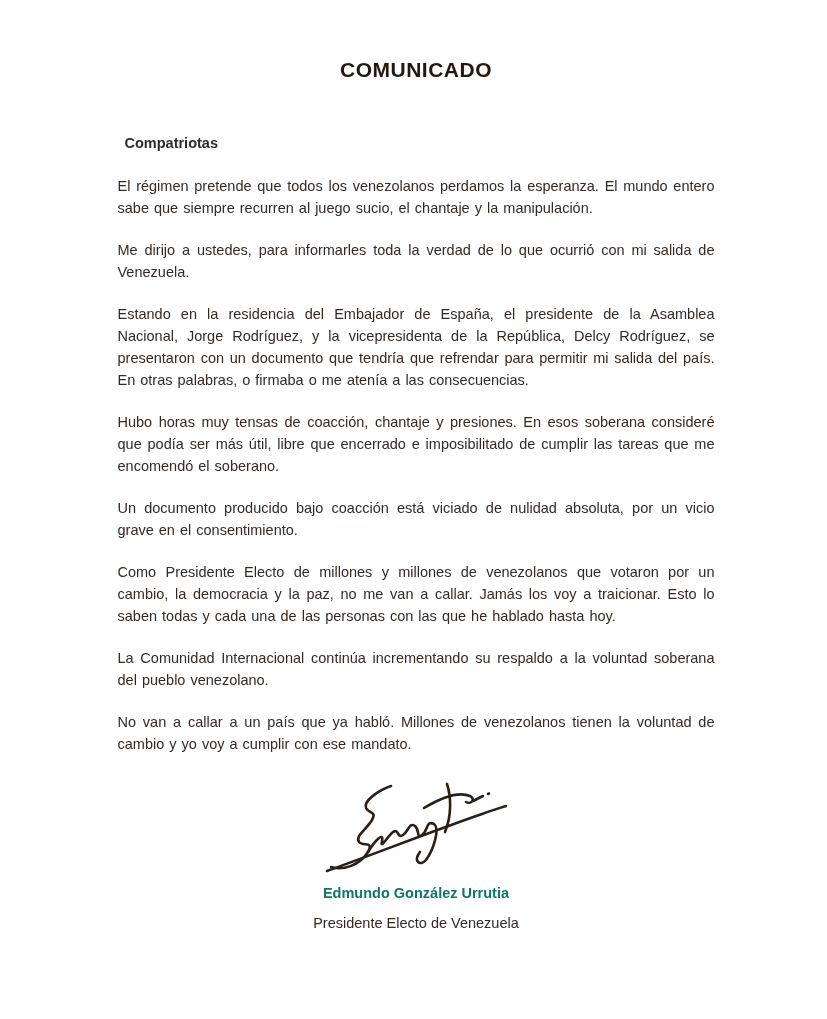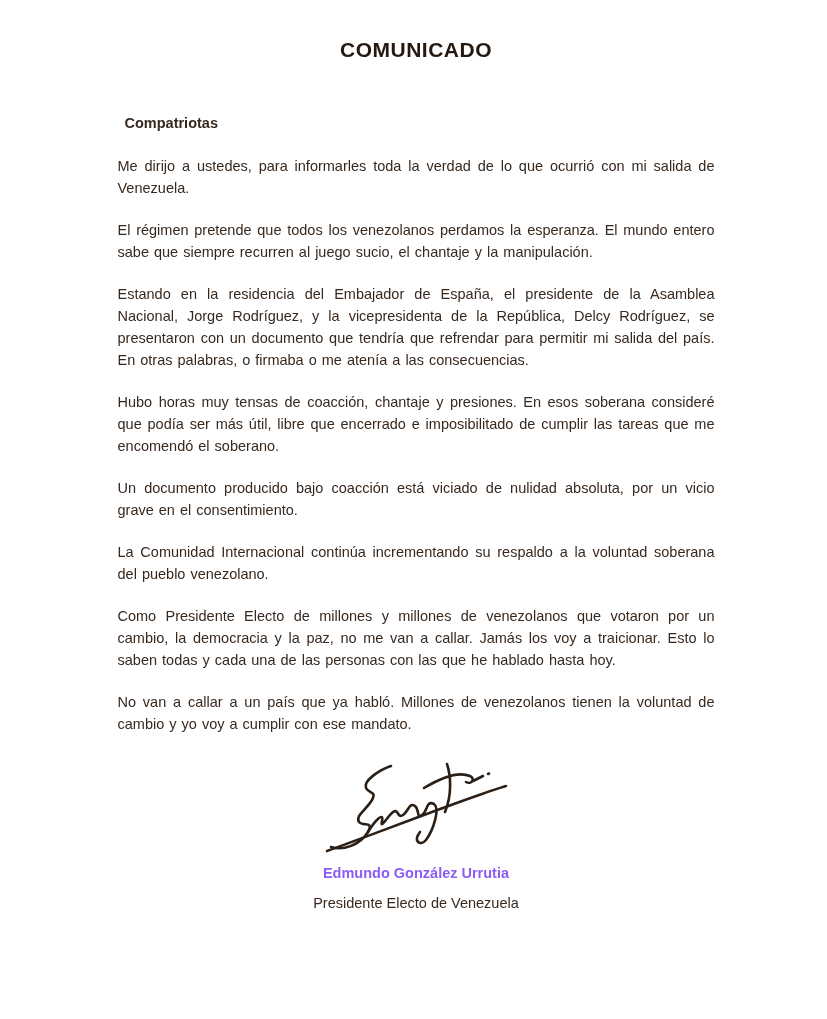--- a/index.html
+++ b/index.html
@@ -9,21 +9,21 @@
   }
   .page {
     position: relative;
     width: 682px;
     height: 1019px;
     margin: 0 auto;
     background: #ffffff;
     font-family: "Liberation Sans", "DejaVu Sans", sans-serif;
     color: #38291f;
     box-sizing: border-box;
-    padding: 38px 40px 0 45px;
+    padding: 58px 40px 0 45px;
     overflow: hidden;
   }
   .doc-title {
     margin: 0 0 50px 0;
     text-align: center;
     font-size: 21px;
     font-weight: 700;
     letter-spacing: 0.5px;
     color: #241811;
   }
@@ -52,45 +52,45 @@
   }
   .signature-scribble {
     display: inline-block;
     width: 190px;
     height: 100px;
   }
   .sig-name {
     margin: 4px 0 0 0;
     font-size: 14.5px;
     font-weight: 700;
-    color: #8b5cf6;
+    color: #0f766e;
   }
   .sig-role {
     margin: 14px 0 18px 0;
     font-size: 14.5px;
     font-weight: 400;
     color: #38291f;
   }
 </style>
 </head>
 <body>
 
 <div class="page">
 
   <h1 class="doc-title">COMUNICADO</h1>
 
   <p class="salutation">Compatriotas</p>
 
+  <p class="body-paragraph">El régimen pretende que todos los venezolanos perdamos la esperanza. El mundo entero sabe que siempre recurren al juego sucio, el chantaje y la manipulación.</p>
   <p class="body-paragraph">Me dirijo a ustedes, para informarles toda la verdad de lo que ocurrió con mi salida de Venezuela.</p>
-  <p class="body-paragraph">El régimen pretende que todos los venezolanos perdamos la esperanza. El mundo entero sabe que siempre recurren al juego sucio, el chantaje y la manipulación.</p>
   <p class="body-paragraph">Estando en la residencia del Embajador de España, el presidente de la Asamblea Nacional, Jorge Rodríguez, y la vicepresidenta de la República, Delcy Rodríguez, se presentaron con un documento que tendría que refrendar para permitir mi salida del país. En otras palabras, o firmaba o me atenía a las consecuencias.</p>
   <p class="body-paragraph">Hubo horas muy tensas de coacción, chantaje y presiones. En esos soberana consideré que podía ser más útil, libre que encerrado e imposibilitado de cumplir las tareas que me encomendó el soberano.</p>
   <p class="body-paragraph">Un documento producido bajo coacción está viciado de nulidad absoluta, por un vicio grave en el consentimiento.</p>
+  <p class="body-paragraph">Como Presidente Electo de millones y millones de venezolanos que votaron por un cambio, la democracia y la paz, no me van a callar. Jamás los voy a traicionar. Esto lo saben todas y cada una de las personas con las que he hablado hasta hoy.</p>
   <p class="body-paragraph">La Comunidad Internacional continúa incrementando su respaldo a la voluntad soberana del pueblo venezolano.</p>
-  <p class="body-paragraph">Como Presidente Electo de millones y millones de venezolanos que votaron por un cambio, la democracia y la paz, no me van a callar. Jamás los voy a traicionar. Esto lo saben todas y cada una de las personas con las que he hablado hasta hoy.</p>
   <p class="body-paragraph">No van a callar a un país que ya habló. Millones de venezolanos tienen la voluntad de cambio y yo voy a cumplir con ese mandato.</p>
 
 
   <div class="signature-block">
     <span class="signature-scribble">
       <svg viewBox="0 0 190 100" width="190" height="100" fill="none" stroke="#2b1f16" stroke-width="2.6" stroke-linecap="round" stroke-linejoin="round">
 
         <path d="M 70,9 C 58,13 42,24 45,31 C 48,37 56,34 51,43 C 45,53 34,59 38,65 C 42,70 53,63 47,75 C 39,88 22,94 10,90"></path>
 
         <path d="M 47,75 C 55,62 63,55 61,64 C 59,73 66,60 72,55 C 78,51 76,62 82,58 C 88,54 88,45 94,49 C 99,53 95,62 101,58 C 107,54 105,43 113,47 C 119,51 113,72 105,83 C 99,90 92,84 99,75"></path>

